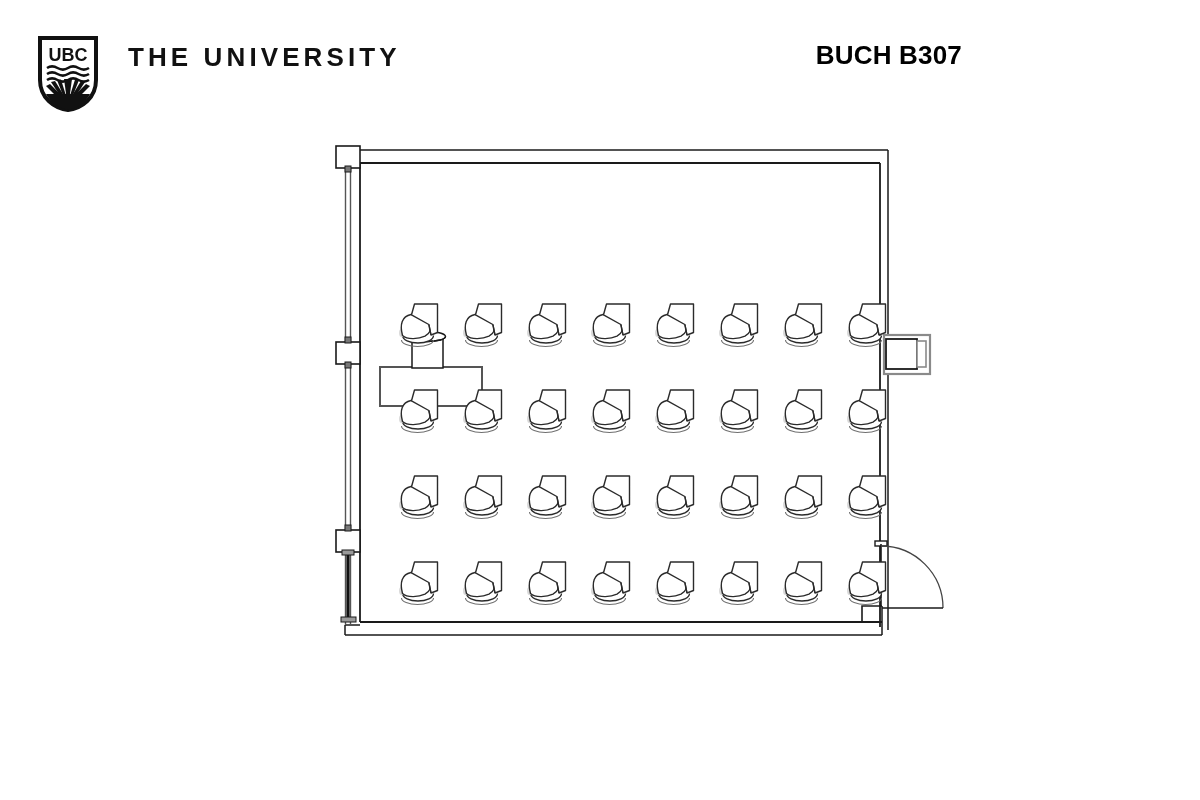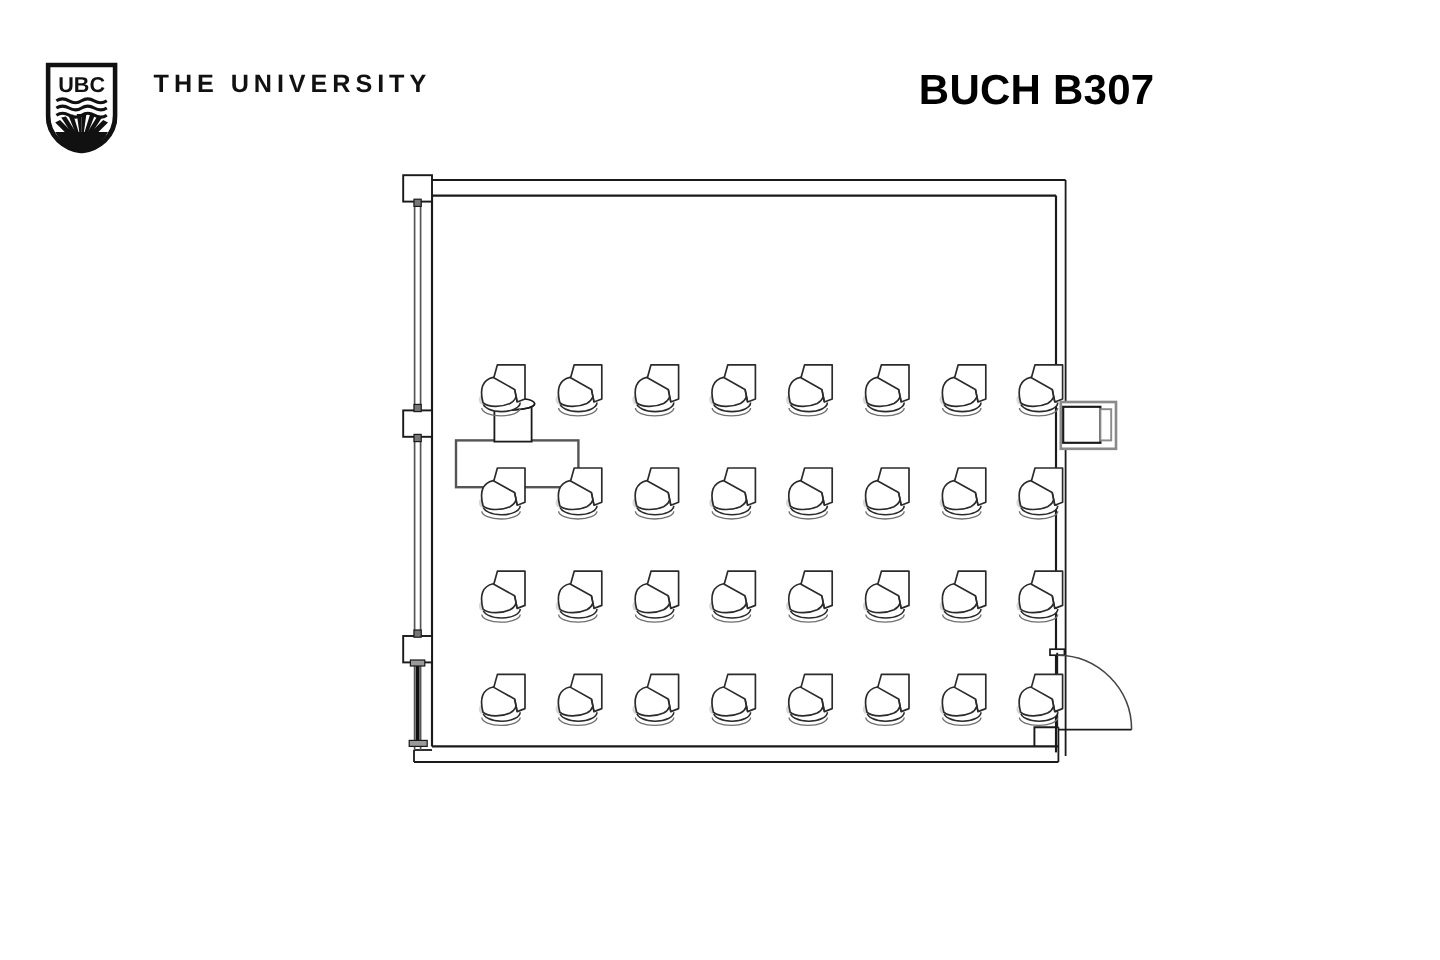--- a/index.html
+++ b/index.html
@@ -16,21 +16,20 @@
     position: relative;
     overflow: hidden;
   }
 
   
   #header {
     position: absolute;
     left: 0; top: 0;
     width: 1000px;
     height: 130px;
-    margin-top: 16px;
   }
 
   #brand {
     position: absolute;
     left: 38px;
     top: 36px;
     display: flex;
     align-items: flex-start;
   }
 
@@ -41,37 +40,37 @@
   }
 
   #wordmark {
     margin-left: 30px;
     margin-top: 8px;
     line-height: 1.0;
   }
 
   .wordmark-line {
     font-family: "Liberation Sans", sans-serif;
-    font-size: 21px;
+    font-size: 26px;
     font-weight: 700;
     letter-spacing: 4.1px;
     color: #111111;
     white-space: nowrap;
     display: block;
   }
   .wordmark-line + .wordmark-line {
     margin-top: 12px;
   }
 
   #room-title {
     position: absolute;
     right: 38px;
     top: 40px;
     font-family: "Liberation Sans", sans-serif;
-    font-size: 35px;
+    font-size: 26px;
     font-weight: 700;
     letter-spacing: 0.2px;
     color: #000000;
     white-space: nowrap;
   }
 
   
   #plan-wrap {
     position: absolute;
     left: 0;

